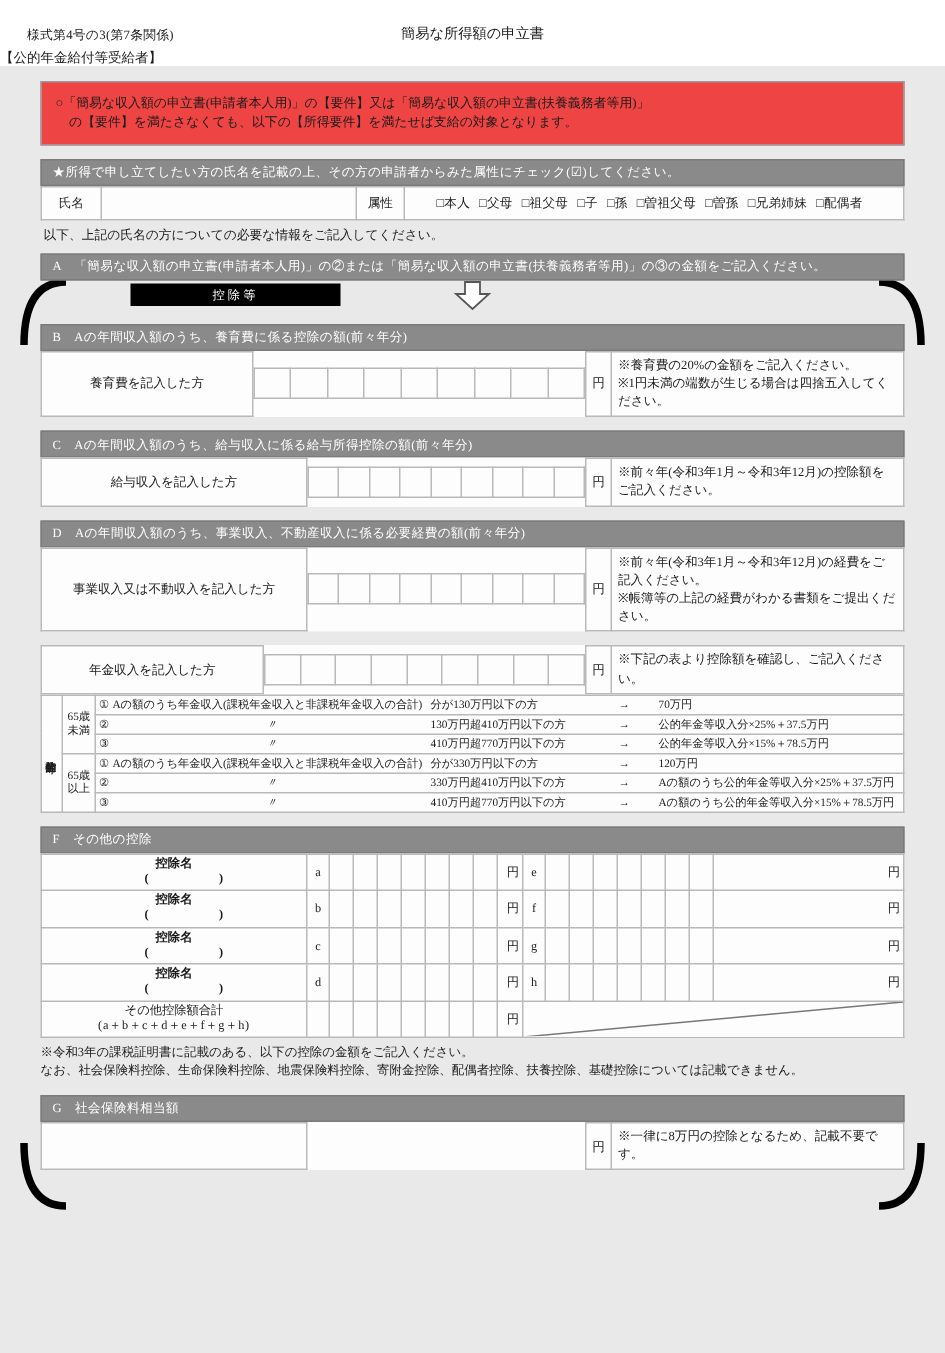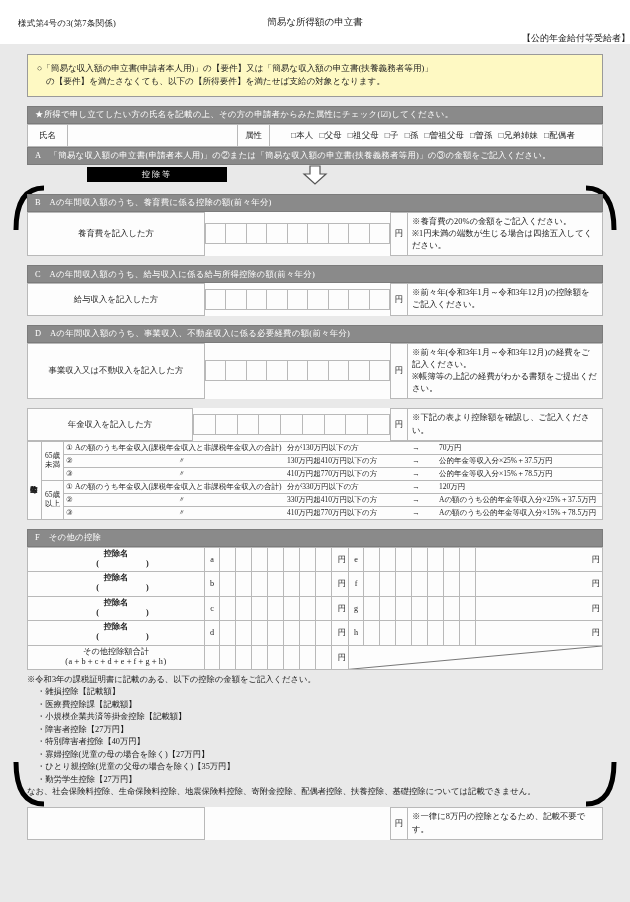--- a/index.html
+++ b/index.html
@@ -10,29 +10,29 @@
     font-family:"Liberation Serif","DejaVu Serif",serif;
     color:#1a1a1a;
     overflow:hidden;
   }
   .page { position:relative; width:630px; height:902px; background:#fff; }
 
   
   .hdr { position:relative; height:62px; }
   .form-no { position:absolute; left:18px; top:18px; font-size:8.5px; letter-spacing:.2px; }
   .doc-title { position:absolute; left:0; right:0; top:16px; text-align:center; font-size:9.5px; }
-  .doc-sub { position:absolute; left:0; right:0; top:32px; text-align:right; font-size:9px; }
+  .doc-sub { position:absolute; left:0; right:0; top:32px; text-align:left; font-size:9px; }
 
   
   .body-panel { position:absolute; left:0; top:44px; width:630px; height:858px; background:#e9e9e9; }
   .inner { position:absolute; left:27px; top:0; width:576px; }
 
   
   .notice {
-    margin-top:10px; border:1px solid #9a9a9a; background:#fef9c3;
+    margin-top:10px; border:1px solid #9a9a9a; background:#ef4444;
     padding:7px 9px 7px 9px; font-size:8.6px; line-height:1.55;
   }
   .notice .l2 { padding-left:9px; }
 
   
   .band {
     background:#8a8a8a; color:#ffffff; font-size:8.4px;
     padding:2.5px 7px; letter-spacing:.3px; border:1px solid #7b7b7b;
   }
 
@@ -142,40 +142,41 @@
             <td style="width:170px;"></td>
             <td class="lbl-cell" style="width:32px;">属性</td>
             <td>
               <div style="text-align:center; font-size:8.4px; letter-spacing:.2px;" id="attr-box"><span style="margin-right: 6px; white-space: nowrap;">□本人</span><span style="margin-right: 6px; white-space: nowrap;">□父母</span><span style="margin-right: 6px; white-space: nowrap;">□祖父母</span><span style="margin-right: 6px; white-space: nowrap;">□子</span><span style="margin-right: 6px; white-space: nowrap;">□孫</span><span style="margin-right: 6px; white-space: nowrap;">□曽祖父母</span><span style="margin-right: 6px; white-space: nowrap;">□曽孫</span><span style="margin-right: 6px; white-space: nowrap;">□兄弟姉妹</span><span style="margin-right: 6px; white-space: nowrap;">□配偶者</span></div>
             </td>
           </tr>
         </tbody>
           </table>
       </div>
 
+      <div class="midtext">以下、上記の氏名の方についての必要な情報をご記入してください。</div>
 
       <div>
         <div class="band">A　「簡易な収入額の申立書(申請者本人用)」の②または「簡易な収入額の申立書(扶養義務者等用)」の③の金額をご記入ください。</div>
       </div>
 
       <div class="tag-row">
         <div class="tag-arrow">
           <svg width="26" height="20" viewBox="0 0 26 20" class="arrow-hollow">
             <polygon points="8,1 18,1 18,9 24,9 13,19 2,9 8,9" fill="#ffffff" stroke="#555" stroke-width="1.2"></polygon>
           </svg>
         </div>
         <div class="black-tag">控除等</div>
       </div>
 
       <div class="sec tight">
         <div class="band">B　Aの年間収入額のうち、養育費に係る控除の額(前々年分)</div>
         <table class="t">
           <tbody>
               <tr>
-            <td class="lbl-cell" style="width:177px;">養育費を記入した方</td>
+            <td class="lbl-cell" style="width:141px;">養育費を記入した方</td>
             <td colspan="9" style="padding:0; border:none;">
               <table class="t" style="border:none;">
                     <tbody>
                       <tr id="digits-b">
                         <td class="digit" style="text-align: center; font-size: 8.4px;"></td>
                         <td class="digit" style="text-align: center; font-size: 8.4px;"></td>
                         <td class="digit" style="text-align: center; font-size: 8.4px;"></td>
                         <td class="digit" style="text-align: center; font-size: 8.4px;"></td>
                         <td class="digit" style="text-align: center; font-size: 8.4px;"></td>
                         <td class="digit" style="text-align: center; font-size: 8.4px;"></td>
@@ -252,21 +253,21 @@
 ※帳簿等の上記の経費がわかる書類をご提出ください。</td>
           </tr>
         </tbody>
           </table>
       </div>
 
       <div class="sec">
         <table class="t">
           <tbody>
               <tr>
-            <td class="lbl-cell" style="width:165px;">年金収入を記入した方</td>
+            <td class="lbl-cell" style="width:148px;">年金収入を記入した方</td>
             <td colspan="9" style="padding:0; border:none;">
               <table class="t" style="border:none;">
                     <tbody>
                       <tr id="digits-e">
                         <td class="digit" style="text-align: center; font-size: 8.4px;"></td>
                         <td class="digit" style="text-align: center; font-size: 8.4px;"></td>
                         <td class="digit" style="text-align: center; font-size: 8.4px;"></td>
                         <td class="digit" style="text-align: center; font-size: 8.4px;"></td>
                         <td class="digit" style="text-align: center; font-size: 8.4px;"></td>
                         <td class="digit" style="text-align: center; font-size: 8.4px;"></td>
@@ -478,34 +479,25 @@
                     <line x1="0" y1="26" x2="100" y2="0" stroke="#777" stroke-width="1" vector-effect="non-scaling-stroke"></line>
                   </svg>
                 </td>
               </tr>
             </tbody>
         </table>
       </div>
 
       <div class="bullets">
         <div>※令和3年の課税証明書に記載のある、以下の控除の金額をご記入ください。</div>
-        <div id="ded-items">
-            <div class="b">・雑損控除【記載額】</div>
-            <div class="b">・医療費控除課【記載額】</div>
-            <div class="b">・小規模企業共済等掛金控除【記載額】</div>
-            <div class="b">・障害者控除【27万円】</div>
-            <div class="b">・特別障害者控除【40万円】</div>
-            <div class="b">・寡婦控除(児童の母の場合を除く)【27万円】</div>
-            <div class="b">・ひとり親控除(児童の父母の場合を除く)【35万円】</div>
-            <div class="b">・勤労学生控除【27万円】</div>
-          </div>
         <div class="tail">なお、社会保険料控除、生命保険料控除、地震保険料控除、寄附金控除、配偶者控除、扶養控除、基礎控除については記載できません。</div>
       </div>
 
       <div class="sec">
+        <div class="band">G　社会保険料相当額</div>
         <table class="t">
           <tbody>
               <tr>
             <td class="lbl-cell" style="width:177px;"></td>
             <td colspan="9" style="padding:0; border:none;">
               
             </td>
             <td class="yen">円</td>
             <td class="note-cell" style="width:195px;">※一律に8万円の控除となるため、記載不要です。</td>
           </tr>

